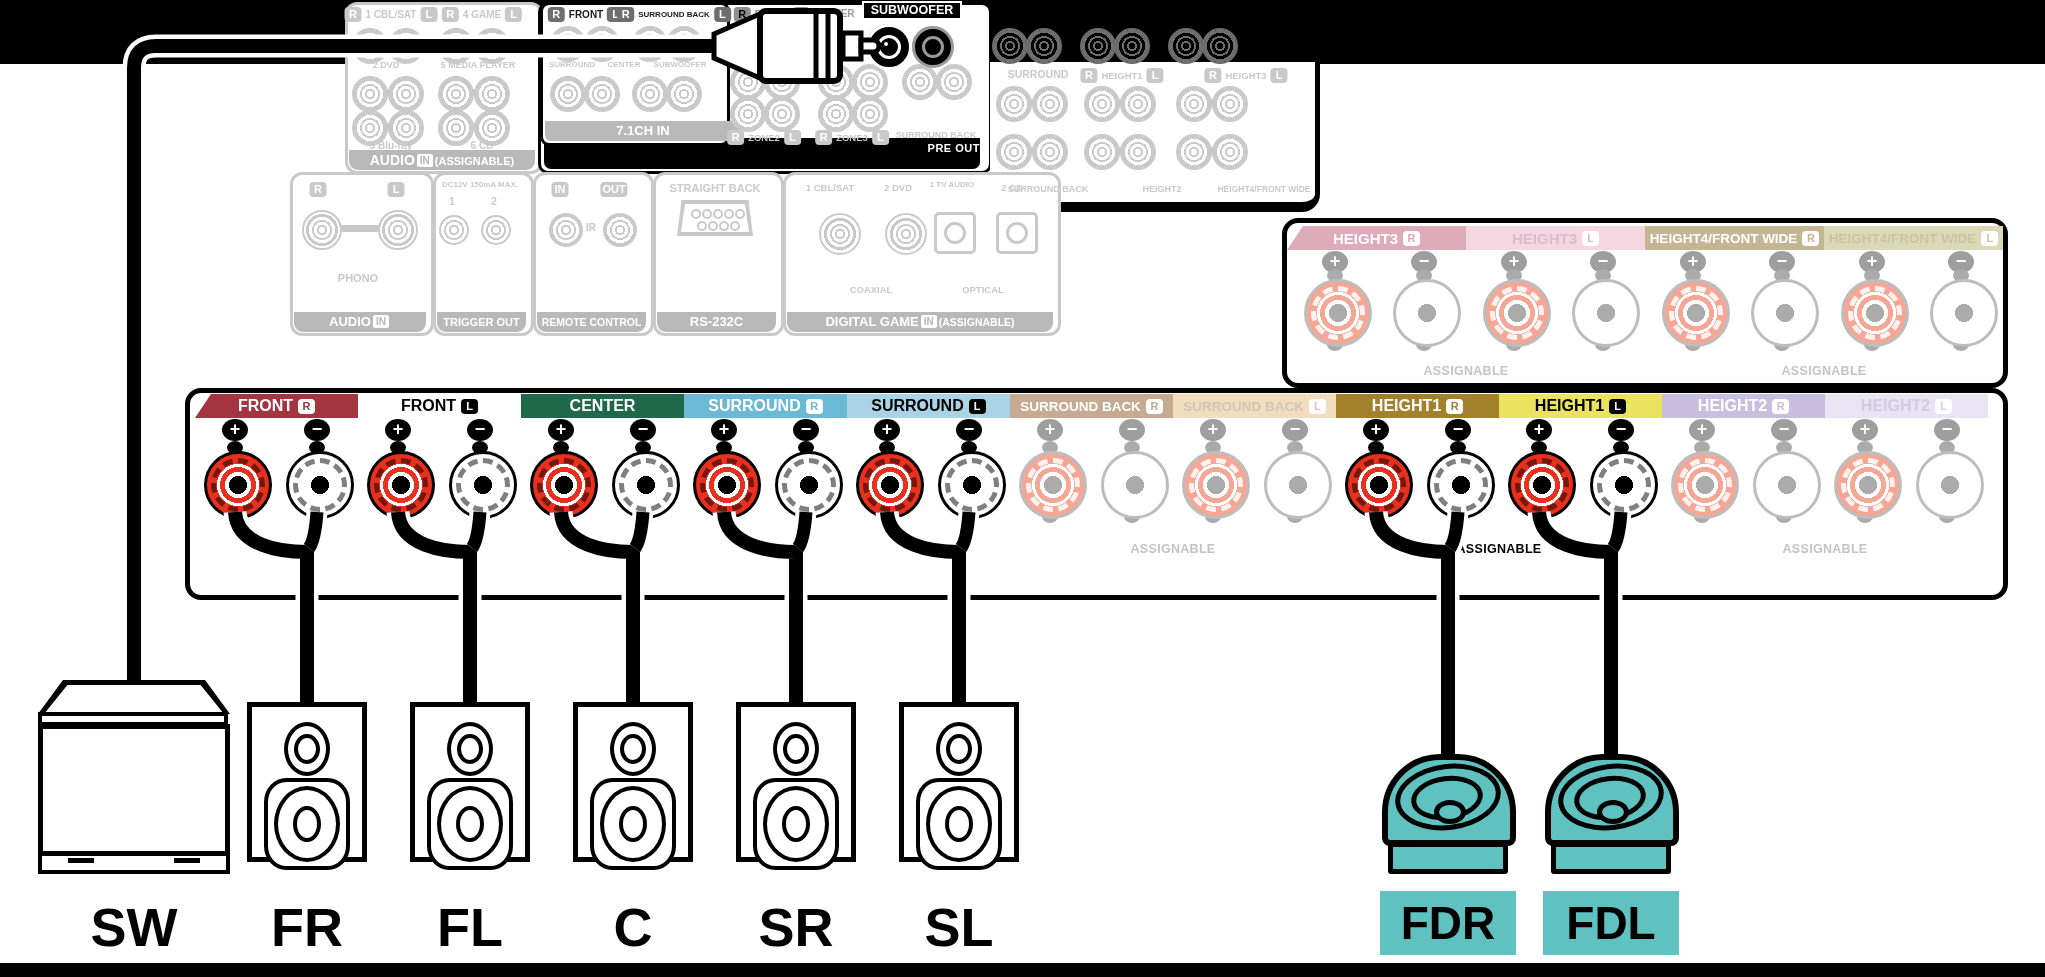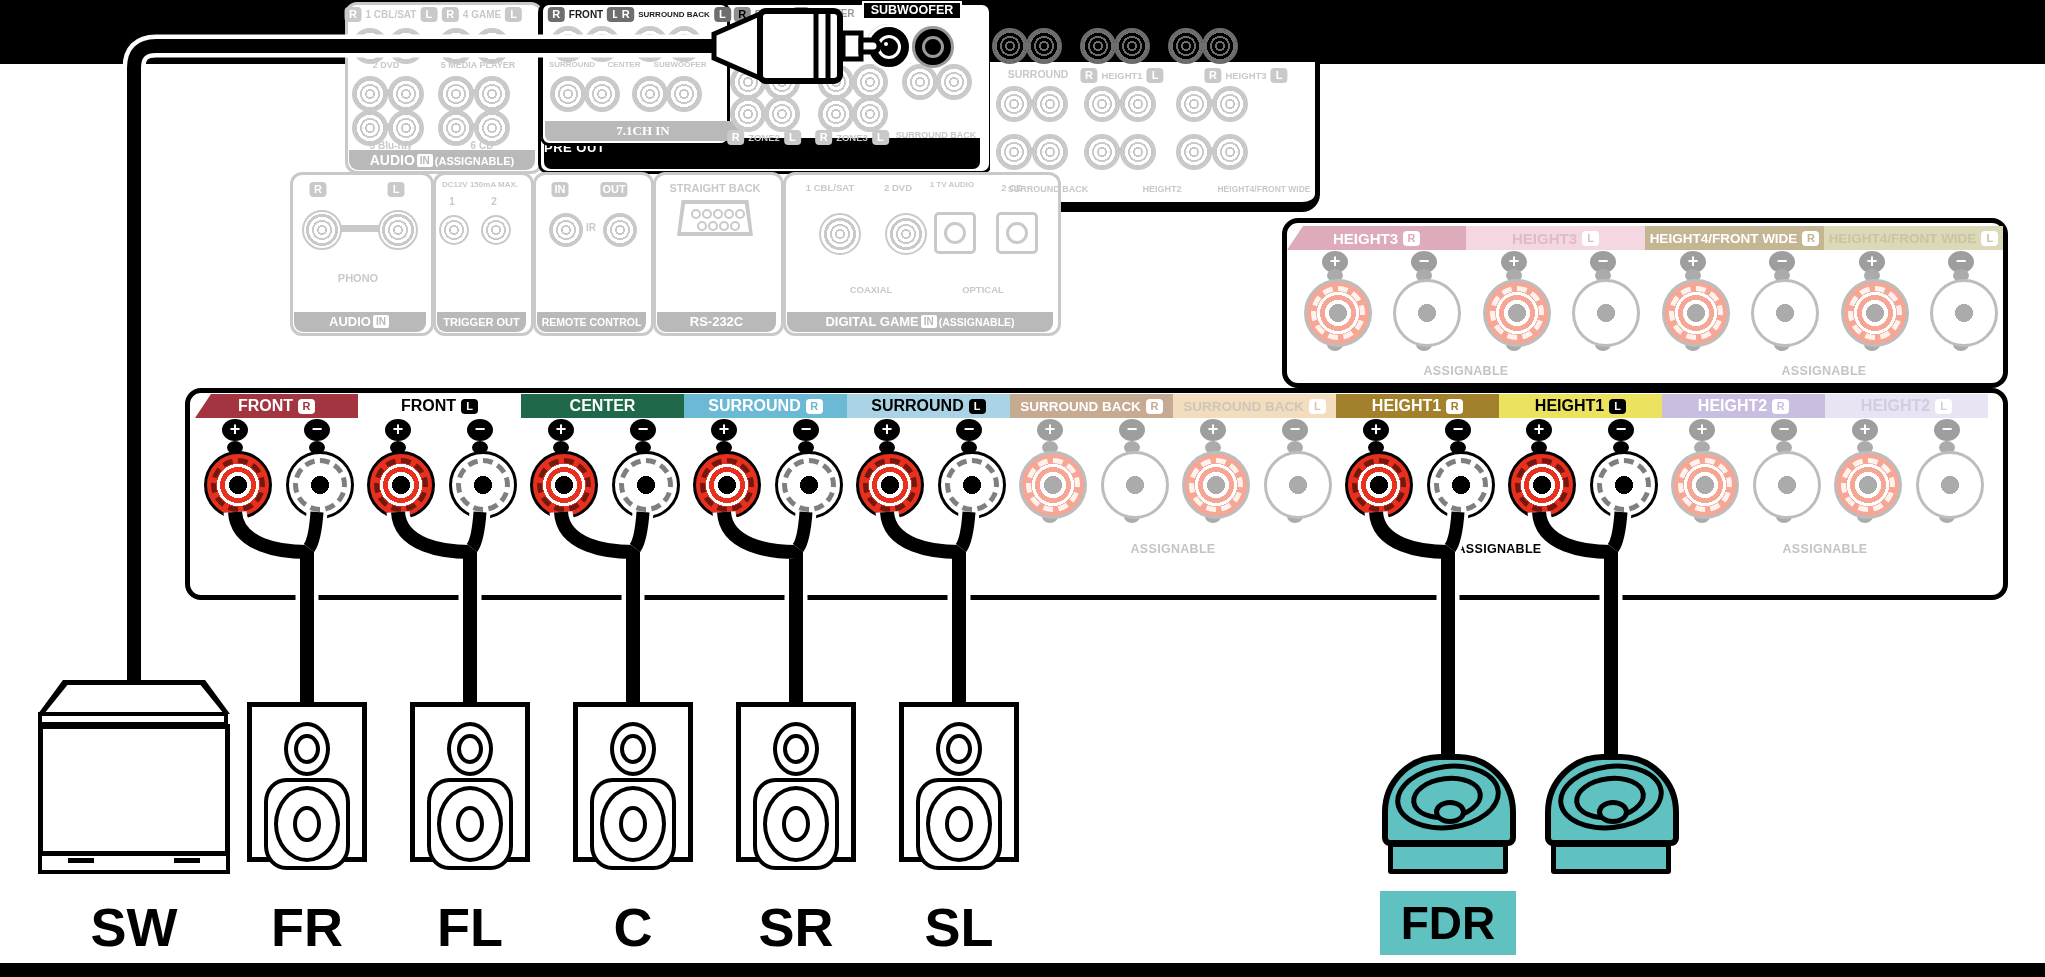--- a/index.html
+++ b/index.html
@@ -8,22 +8,22 @@
   .abs{position:absolute;}
   .bar{position:absolute;left:0;width:2045px;background:#000;}
   
   .panel{position:absolute;background:#fff;border-radius:12px;}
   .p-faded{border:3px solid #C9C9C9;}
   .p-dark{border:3px solid #000;}
   .p-main{border:5px solid #000;border-radius:16px;}
   
   .gbar{position:absolute;background:#B9B9B9;color:#fff;text-align:center;border-radius:0 0 9px 9px;
         font-weight:bold;font-size:13px;line-height:20px;height:20px;white-space:nowrap;}
-  .blackbar-label{position:absolute;background:#000;color:#fff;text-align:left;
-        font-weight:bold;font-size:13px;line-height:20px;height:31px;letter-spacing:.5px;}
+  .blackbar-label{position:absolute;background:#000;color:#fff;text-align:right;
+        font-weight:bold;font-size:11px;line-height:20px;height:31px;letter-spacing:.5px;}
   .inbadge{display:inline-block;background:#fff;color:#B9B9B9;border-radius:2px;
         font-weight:bold;font-size:10px;line-height:13px;padding:0 3px;margin:0 2px;vertical-align:1px;}
   
   .slab{position:absolute;transform:translateX(-50%);white-space:nowrap;color:#C9C9C9;
         font-weight:bold;display:flex;align-items:center;gap:4px;}
   .bdg{display:inline-block;border-radius:4px;font-weight:bold;font-size:11px;line-height:15px;
        min-width:13px;padding:0 2px;text-align:center;}
   
   .jack{position:absolute;border-radius:50%;border:2px solid #C9C9C9;
         background:radial-gradient(circle,#fff 0 3px,#C9C9C9 3px 5px,#fff 5px 8px,#C9C9C9 8px 10px,#fff 10px 13px,#C9C9C9 13px 16px,#fff 16px);}
@@ -70,21 +70,21 @@
 
   <div class="panel p-dark" style="left:538px;top:2px;width:448px;height:166px;border-radius:10px;">
     <div class="blackbar-label" style="left:3px;bottom:2px;width:436px;border-radius:0 0 7px 7px;">
       <span>PRE OUT</span>
     </div>
   </div>
 
   <div class="abs" style="left:990px;top:62px;width:325px;height:140px;background:#fff;border-right:5px solid #000;border-bottom:10px solid #000;border-radius:0 0 18px 0;"></div>
 
   <div class="panel p-d" style="left:540px;top:2px;width:184px;height:138px;border:3px solid #000;border-radius:9px;">
-    <div class="gbar" style="left:2px;bottom:2px;width:196px;border-radius:0 0 6px 6px;font-family:Liberation Serif, serif;">
+    <div class="gbar" style="left:2px;bottom:2px;width:196px;border-radius:0 0 6px 6px;">
       <span>7.1CH IN</span>
     </div>
   </div>
 
   <div class="abs" style="left:862px;top:1px;width:96px;height:15px;background:#000;border:2px solid #fff;color:#fff;font-weight:bold;font-size:12.5px;line-height:15px;text-align:center;">
     <span>SUBWOOFER</span>
   </div>
   <div class="sub2" style="left:930px;top:20px;">
     <span>2</span>
   </div>
@@ -650,13 +650,14 @@
     <div class="tring" style="left:1395px;top:764px;width:96px;height:56px;transform:rotate(-7deg);"></div>
     <div class="tring" style="left:1411px;top:776px;width:62px;height:34px;transform:rotate(-7deg);"></div>
     <div class="tring" style="left:1434px;top:800px;width:22px;height:14px;"></div>
     <div class="tealpart" style="left:1388px;top:842px;width:110px;height:22px;border-width:5px;border-radius:3px;"></div>
     <div class="dlabel" style="left:1380px;top:891px;width:136px;height:64px;line-height:64px;">FDR</div>
     <div class="tealpart" style="left:1545px;top:754px;width:122px;height:80px;border-width:6px;border-radius:58px 58px 8px 8px;"></div>
     <div class="tring" style="left:1558px;top:764px;width:96px;height:56px;transform:rotate(-7deg);"></div>
     <div class="tring" style="left:1574px;top:776px;width:62px;height:34px;transform:rotate(-7deg);"></div>
     <div class="tring" style="left:1597px;top:800px;width:22px;height:14px;"></div>
     <div class="tealpart" style="left:1551px;top:842px;width:110px;height:22px;border-width:5px;border-radius:3px;"></div>
+    <div class="dlabel" style="left:1543px;top:891px;width:136px;height:64px;line-height:64px;">FDL</div>
   </div>
 
 </body></html>

